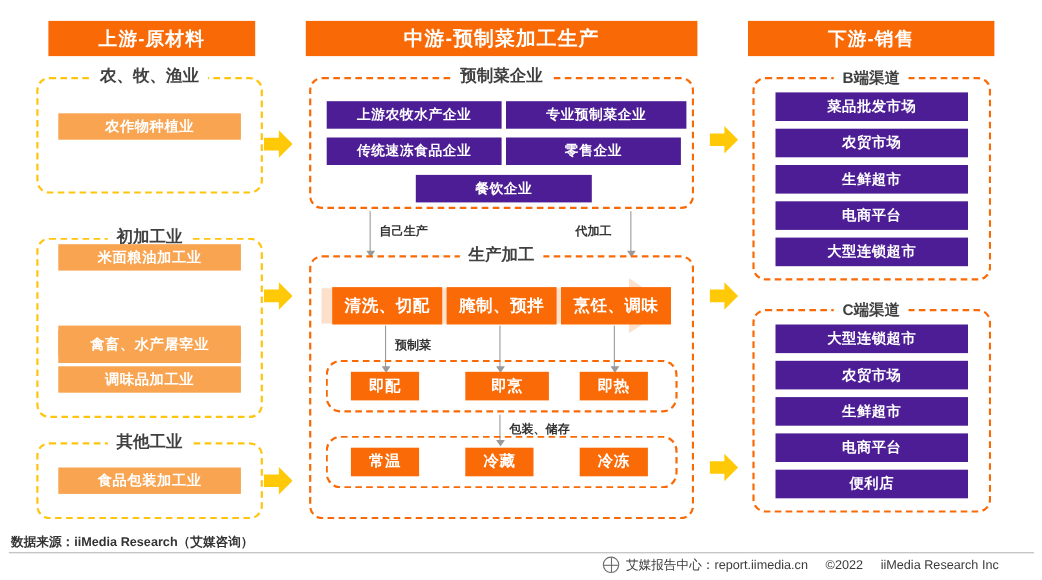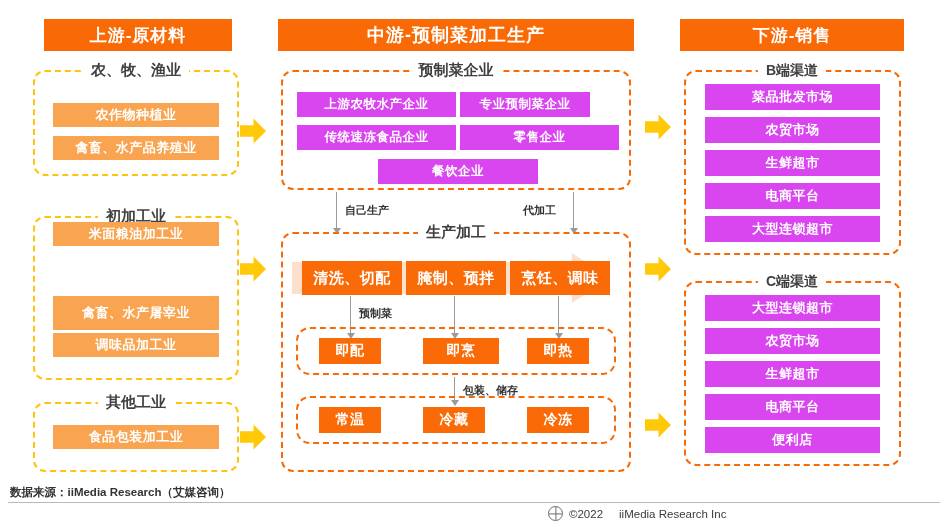--- a/index.html
+++ b/index.html
@@ -51,21 +51,21 @@
   .chip{
     position:absolute;
     box-sizing:border-box;
     display:flex;align-items:center;justify-content:center;
     color:#ffffff;
     font-weight:bold;
     white-space:nowrap;
     letter-spacing:.5px;
   }
   .chip.light{background:#F8A450;font-size:13px;}
-  .chip.solid{background:#d946ef;font-size:13px;}
+  .chip.solid{background:#4c1d95;font-size:13px;}
   .chip.solid.sm{font-size:12.5px;}
   .chip.proc{background:#FA6A06;font-size:15px;}
   .chip.mini{background:#FA6A06;font-size:14px;}
 
   
   .blockarrow{
     position:absolute;
     width:26px;height:26px;
     background:#FFC907;
     clip-path:polygon(0% 28%,52% 28%,52% 2%,100% 50%,52% 98%,52% 72%,0% 72%);
@@ -122,21 +122,20 @@
 </head>
 <body>
 
 <div class="canvas">
 
   <div class="banner" id="banner-up">上游-原材料</div>
 
   <div class="group yellow" style="left:33px;top:70px;width:206px;height:106px;"></div>
   <div class="group-title" style="left:136px;top:70px;">农、牧、渔业</div>
   <div class="chip light" style="left:53px;top:103px;width:166px;height:24px;">农作物种植业</div>
-  <div class="chip light" style="left:53px;top:136px;width:166px;height:24px;">禽畜、水产品养殖业</div>
 
   <div class="group yellow" style="left:33px;top:216px;width:206px;height:164px;"></div>
   <div class="group-title" style="left:136px;top:216px;">初加工业</div>
   <div class="chip light" style="left:53px;top:222px;width:166px;height:24px;">米面粮油加工业</div>
   <div class="chip light" style="left:53px;top:259px;width:166px;height:24px;margin-top:41px;">蔬菜保鲜初加工业</div>
   <div class="chip light" style="left:53px;top:296px;width:166px;height:34px;">禽畜、水产屠宰业</div>
   <div class="chip light" style="left:53px;top:333px;width:166px;height:24px;">调味品加工业</div>
 
   <div class="group yellow" style="left:33px;top:402px;width:206px;height:70px;"></div>
   <div class="group-title" style="left:136px;top:402px;">其他工业</div>
@@ -144,21 +143,21 @@
 
   <div class="blockarrow" style="left:240px;top:118px;"></div>
   <div class="blockarrow" style="left:240px;top:256px;"></div>
   <div class="blockarrow" style="left:240px;top:424px;"></div>
 
   <div class="banner" id="banner-mid">中游-预制菜加工生产</div>
 
   <div class="group orange" style="left:281px;top:70px;width:350px;height:120px;"></div>
   <div class="group-title" style="left:456px;top:70px;">预制菜企业</div>
   <div class="chip solid sm" style="left:297px;top:92px;width:159px;height:25px;">上游农牧水产企业</div>
-  <div class="chip solid sm" style="left:460px;top:92px;width:130px;height:25px;">专业预制菜企业</div>
+  <div class="chip solid sm" style="left:460px;top:92px;width:164px;height:25px;">专业预制菜企业</div>
   <div class="chip solid sm" style="left:297px;top:125px;width:159px;height:25px;">传统速冻食品企业</div>
   <div class="chip solid sm" style="left:460px;top:125px;width:159px;height:25px;">零售企业</div>
   <div class="chip solid sm" style="left:378px;top:159px;width:160px;height:25px;">餐饮企业</div>
 
   <div class="vline" style="left:336px;top:192px;height:37px;"></div>
   <div class="vhead" style="left:332.5px;top:228px;"></div>
   <div class="conn-label" style="left:345px;top:203px;text-align:right;">自己生产</div>
 
   <div class="vline" style="left:573px;top:192px;height:37px;"></div>
   <div class="vhead" style="left:569.5px;top:228px;"></div>
@@ -214,17 +213,18 @@
   <div class="chip solid" style="left:705px;top:328px;width:175px;height:26px;">农贸市场</div>
   <div class="chip solid" style="left:705px;top:361px;width:175px;height:26px;">生鲜超市</div>
   <div class="chip solid" style="left:705px;top:394px;width:175px;height:26px;">电商平台</div>
   <div class="chip solid" style="left:705px;top:427px;width:175px;height:26px;">便利店</div>
 
   <div id="src-note">数据来源：iiMedia Research（艾媒咨询）</div>
   <div id="rule-left"></div>
 
   <div id="footer-bar">
     <span class="globe"></span>
+    <span class="seg">艾媒报告中心：report.iimedia.cn</span>
     <span class="seg">©2022</span>
     <span class="seg">iiMedia Research Inc</span>
   </div>
 
 </div>
 
 </body></html>

